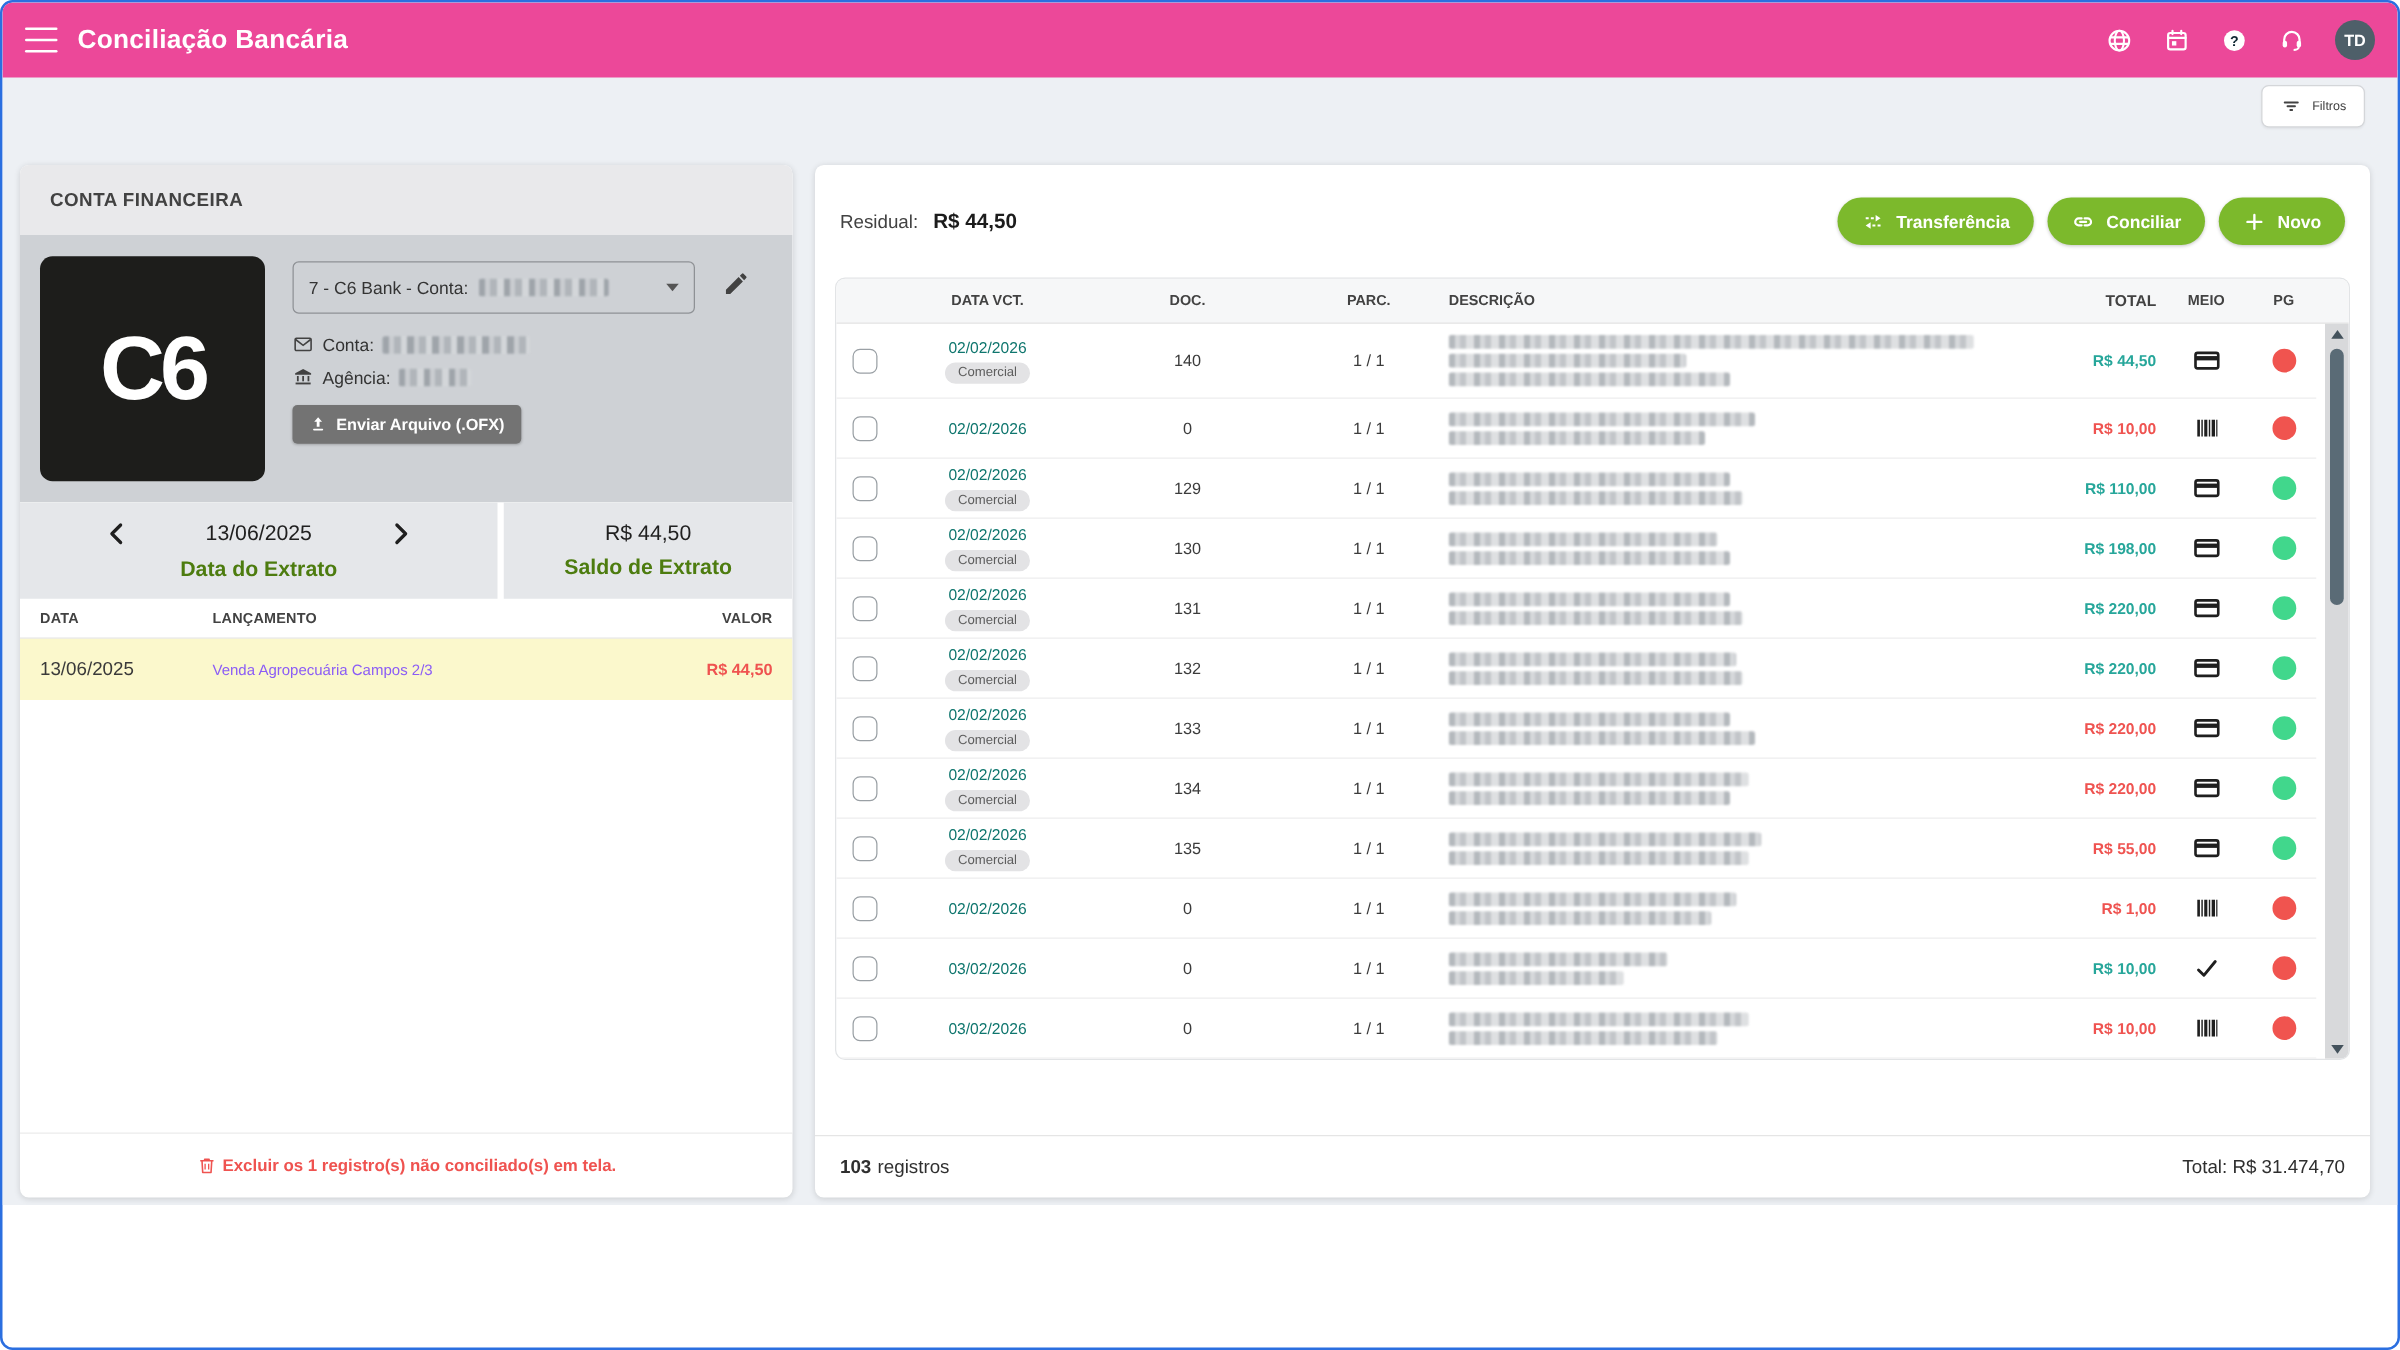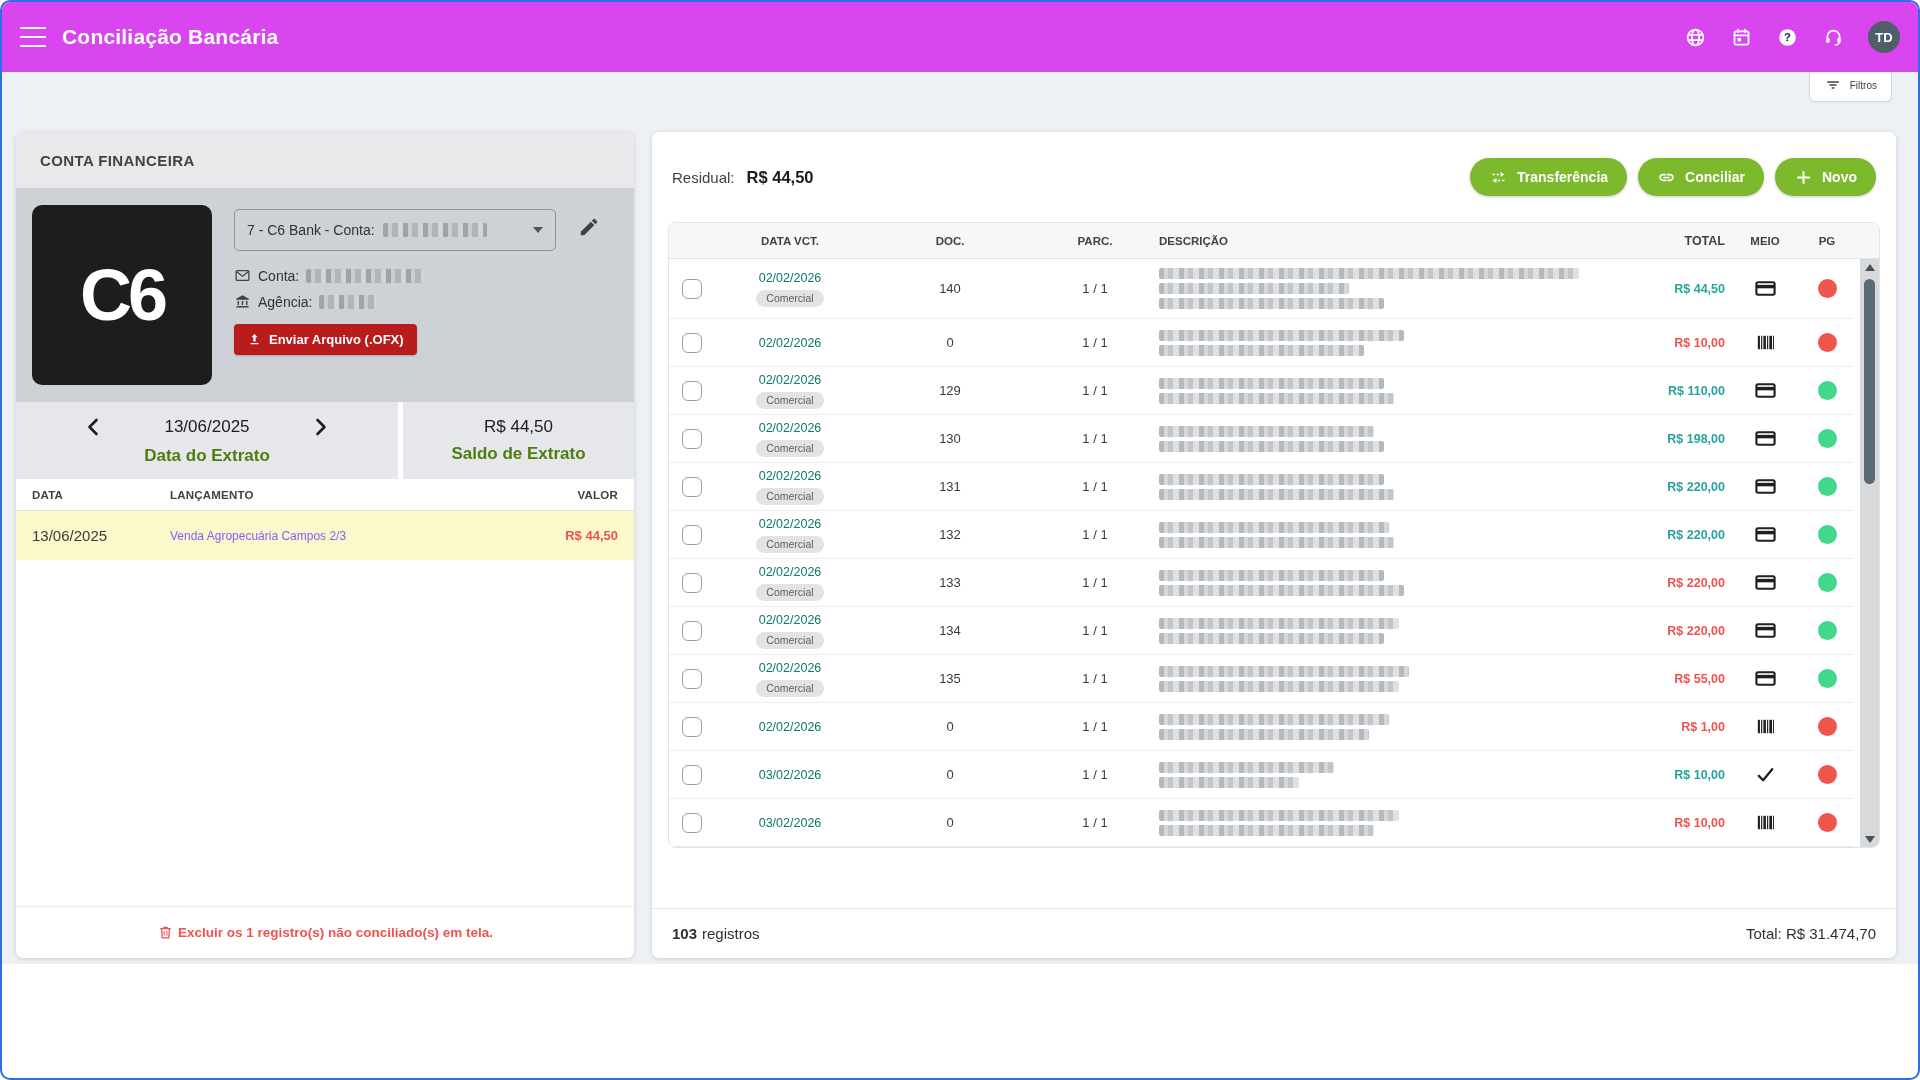--- a/index.html
+++ b/index.html
@@ -7,21 +7,21 @@
   body {
     font-family:"Liberation Sans","DejaVu Sans",sans-serif;
     background:#ffffff; color:#333; overflow:hidden; position:relative;
   }
   .window {
     position:absolute; inset:0; border:2px solid #2b6fe0; border-radius:10px;
     overflow:hidden; background:#fff;
   }
   
   .appbar {
-    position:absolute; left:0; top:0; right:0; height:70px; background:#d946ef;
+    position:absolute; left:0; top:0; right:0; height:60px; background:#ec4899;
     display:flex; align-items:center; padding:0 18px; z-index:5;
   }
   .hamburger { width:26px; height:20px; display:flex; flex-direction:column; justify-content:space-between; cursor:pointer; }
   .hamburger span { display:block; height:2.4px; background:#fff; border-radius:2px; }
   .app-title { color:#fff; font-size:21px; font-weight:bold; margin-left:16px; letter-spacing:.2px; }
   .appbar-right { margin-left:auto; display:flex; align-items:center; gap:24px; }
   .topicon { width:22px; height:22px; display:flex; align-items:center; justify-content:center; cursor:pointer; }
   .topicon svg { width:21px; height:21px; }
   .avatar {
     width:32px; height:32px; border-radius:50%; background:#4e5f69; color:#fff;
@@ -57,21 +57,21 @@
            border-top:6px solid #555; margin-left:auto; }
   .edit-btn { margin-left:auto; margin-right:12px; width:28px; height:28px; cursor:pointer; }
   .edit-btn svg { width:22px; height:22px; }
   .info-line { display:flex; align-items:center; gap:7px; font-size:14px; color:#333; margin-top:16px; }
   .info-line svg { width:17px; height:17px; }
   .info-line + .info-line { margin-top:9px; }
   .blur-chip { display:inline-block; height:14px; border-radius:2px;
     background:repeating-linear-gradient(90deg,#9aa0a6 0 5px,#c9ccd0 5px 9px,#aeb3b8 9px 15px,#d4d7da 15px 20px);
     filter:blur(.7px); opacity:.9; }
   .btn-upload {
-    margin-top:14px; height:31px; width:fit-content; background:#b91c1c; border:none; border-radius:4px;
+    margin-top:14px; height:31px; width:fit-content; background:#737373; border:none; border-radius:4px;
     color:#fff; font-weight:bold; font-size:13px; display:flex; align-items:center; gap:7px;
     padding:0 13px; cursor:pointer; box-shadow:0 1px 2px rgba(0,0,0,.2);
   }
   .btn-upload svg { width:15px; height:15px; }
   .lc-datebar { height:77px; display:flex; background:#fff; }
   .lc-datebar .half { background:#e5e7ea; display:flex; flex-direction:column; align-items:center; justify-content:center; }
   .half.left { flex:0 0 382px; margin-right:5px; }
   .half.right { flex:1; }
   .date-nav { display:flex; align-items:center; gap:58px; }
   .chev { width:24px; height:24px; cursor:pointer; }

